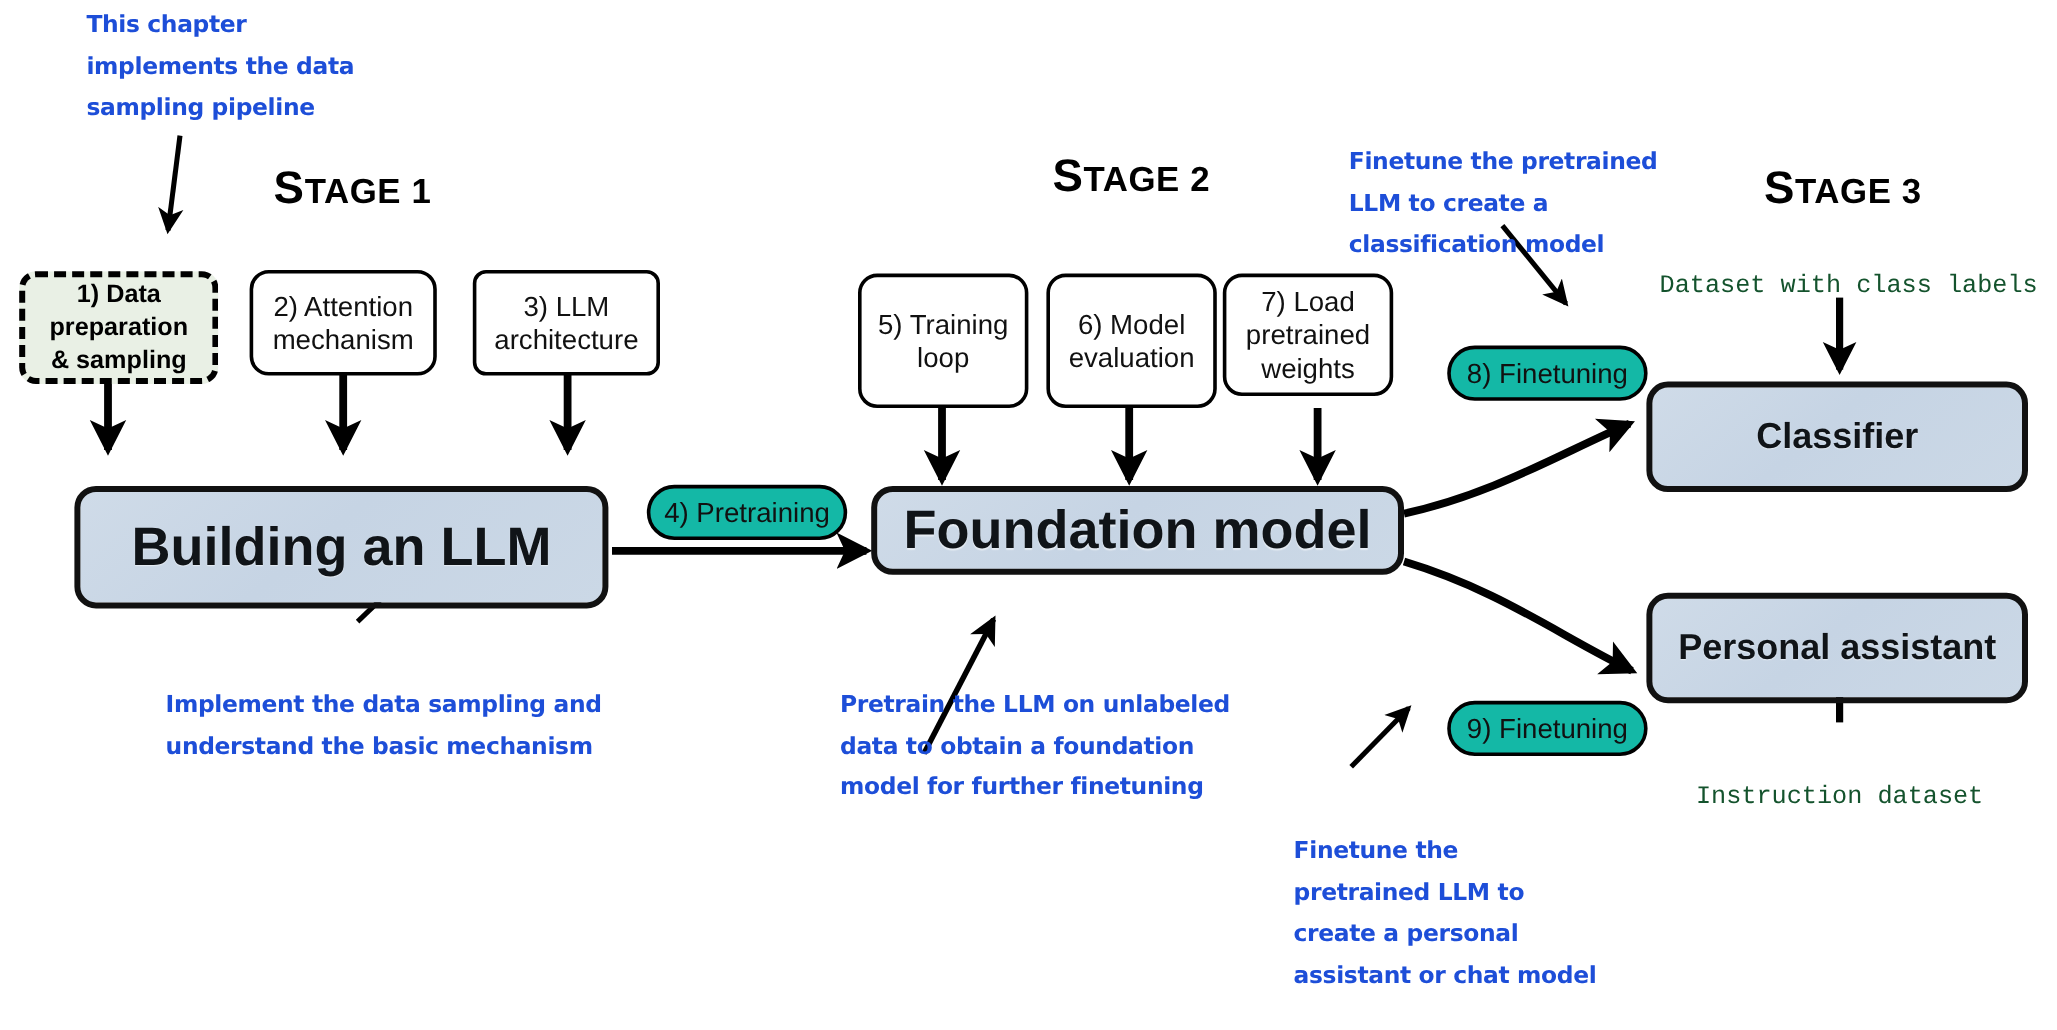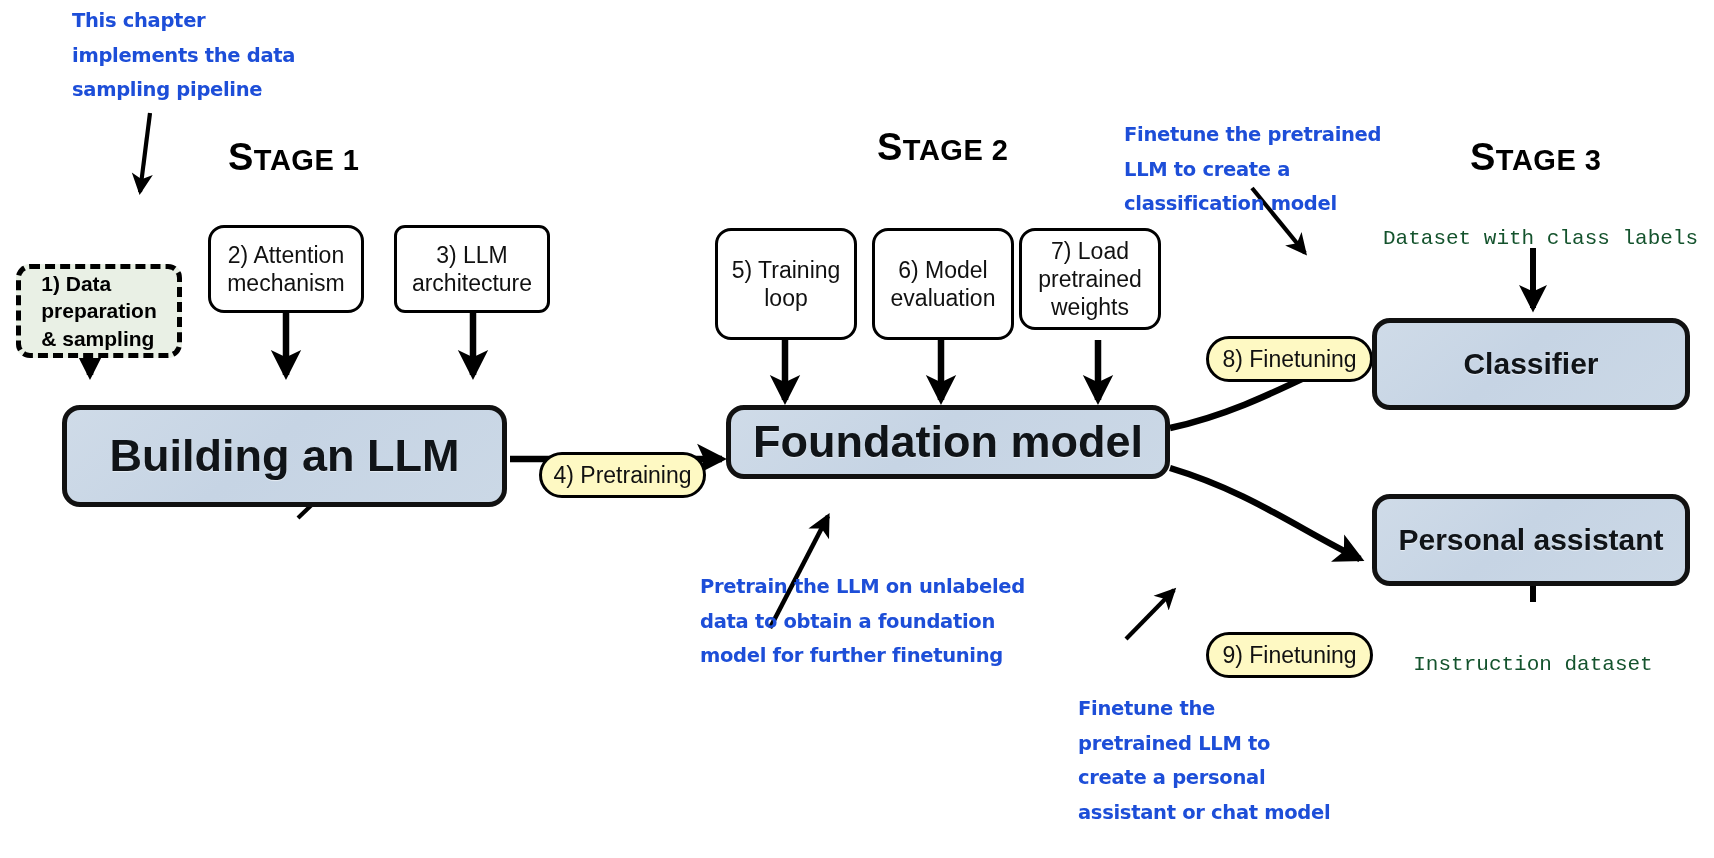--- a/index.html
+++ b/index.html
@@ -79,46 +79,44 @@
   
   .dashbox {
     position: absolute;
     box-sizing: border-box;
     background: #e9f0e5;
     border: 5px dashed #000;
     border-radius: 14px;
     display: flex;
     align-items: center;
     justify-content: center;
-    text-align: left;
+    text-align: center;
     font-family: "Liberation Sans", sans-serif;
     font-weight: bold;
     font-size: 21px;
     line-height: 1.3;
     color: #000;
     padding: 2px 4px;
-    margin-top: 38px;
   }
 
   
   .pill {
     position: absolute;
     box-sizing: border-box;
-    background: #fef9c3;
+    background: #14b8a6;
     border: 3.5px solid #000;
     border-radius: 26px;
     display: flex;
     align-items: center;
     justify-content: center;
     font-family: "Liberation Sans", sans-serif;
     font-size: 23px;
     color: #111;
     white-space: nowrap;
     padding: 0 14px;
-    margin-top: 48px;
   }
 
   
   .bigbox {
     position: absolute;
     box-sizing: border-box;
     background: linear-gradient(140deg, #cfdbe8 0%, #c6d4e4 45%, #cbd8e6 100%);
     border: 5px solid #111;
     border-radius: 18px;
     display: flex;
@@ -183,20 +181,22 @@
     <span class="big">S</span><span class="sm">TAGE 2</span>
   </div>
   <div class="stage-title" style="left:1470px; top:136px;">
     <span class="big">S</span><span class="sm">TAGE 3</span>
   </div>
 
   <div class="annot" style="left:72px; top:4px; width:268px; white-space:pre-line;">This chapter
 implements the data
 sampling pipeline</div>
 
+  <div class="annot" style="left:138px; top:570px; width:392px; white-space:pre-line;">Implement the data sampling and
+understand the basic mechanism</div>
 
   <div class="annot" style="left:700px; top:570px; width:336px; white-space:pre-line;">Pretrain the LLM on unlabeled
 data to obtain a foundation
 model for further finetuning</div>
 
   <div class="annot" style="left:1124px; top:78px; width:280px; white-space:pre-line;margin-top:40px;">Finetune the pretrained
 LLM to create a
 classification model</div>
 
   <div class="annot" style="left:1078px; top:692px; width:270px; white-space:pre-line;">Finetune the

